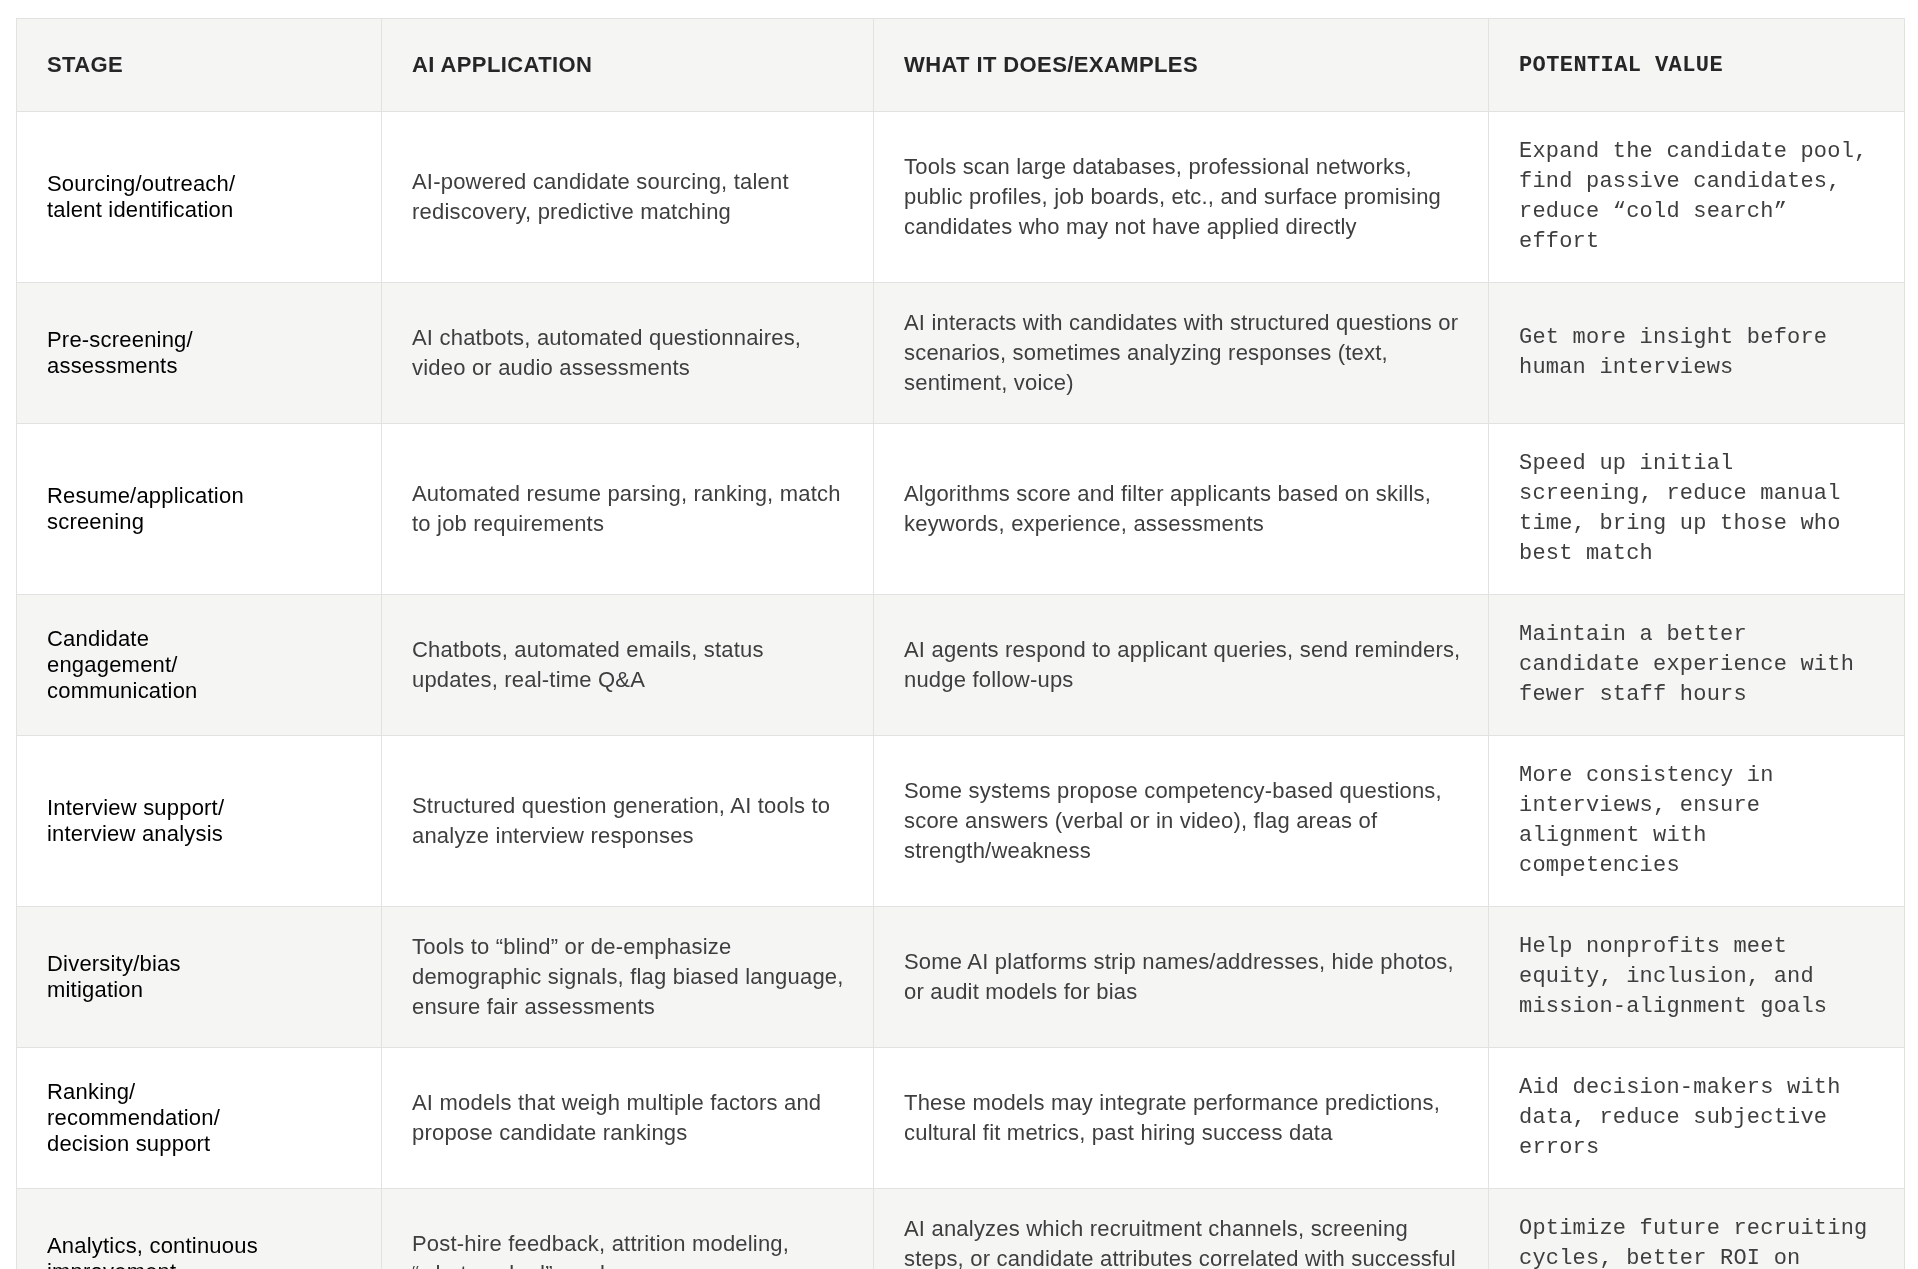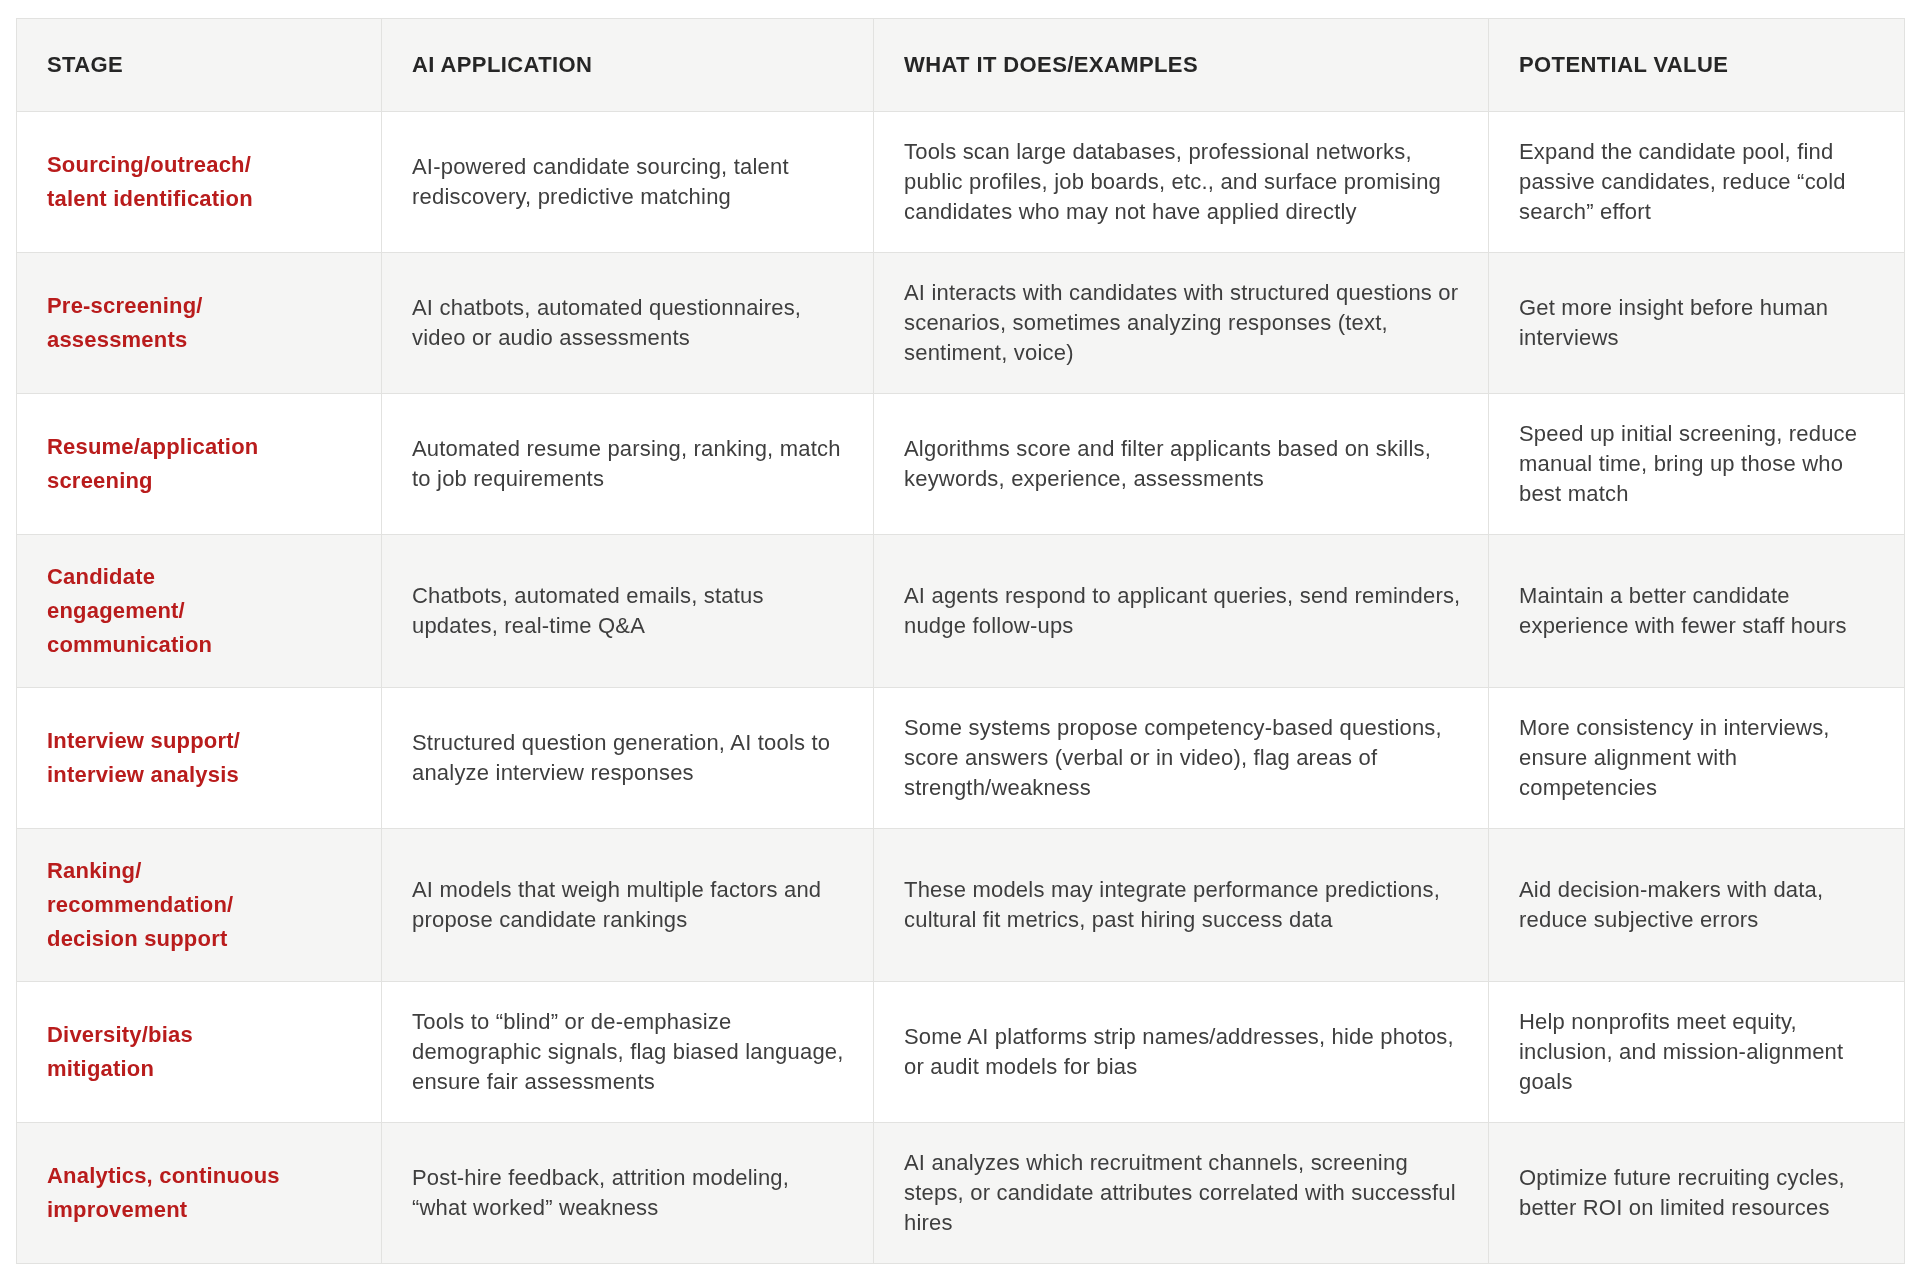--- a/index.html
+++ b/index.html
@@ -41,29 +41,29 @@
     line-height: 30px;
     letter-spacing: 0.2px;
     color: #3e3e3e;
     padding: 25px 26px 25px 30px;
     background: #ffffff;
   }
   tbody tr:nth-child(even) td {
     background: #f5f5f4;
   }
   td.col-stage {
-    font-weight: bold;
-    color: #b91c1c;
+    font-weight: normal;
+    color: #000000;
     white-space: pre-line;
-    line-height: 34px;
+    line-height: 26px;
   }
   .col-stage       { width: 365px; }
   .col-application { width: 492px; }
   .col-what        { width: 615px; margin-top: 36px; }
-  .col-value       { width: 416px; }
+  .col-value       { width: 416px; font-family: Liberation Mono, monospace; }
 </style>
 </head>
 <body>
 
 <div class="table-wrap">
   <table class="data-table">
     <thead>
       <tr>
           <th class="col-stage">STAGE</th>
           <th class="col-application">AI APPLICATION</th>
@@ -102,33 +102,33 @@
           <td class="col-value">Maintain a better candidate experience with fewer staff hours</td>
         </tr>
         <tr>
           <td class="col-stage">Interview support/
 interview analysis</td>
           <td class="col-application">Structured question generation, AI tools to analyze interview responses</td>
           <td class="col-what">Some systems propose competency-based questions, score answers (verbal or in video), flag areas of strength/weakness</td>
           <td class="col-value">More consistency in interviews, ensure alignment with competencies</td>
         </tr>
         <tr>
+          <td class="col-stage">Diversity/bias
+mitigation</td>
+          <td class="col-application">Tools to “blind” or de-emphasize demographic signals, flag biased language, ensure fair assessments</td>
+          <td class="col-what">Some AI platforms strip names/addresses, hide photos, or audit models for bias</td>
+          <td class="col-value">Help nonprofits meet equity, inclusion, and mission-alignment goals</td>
+        </tr>
+        <tr>
           <td class="col-stage">Ranking/
 recommendation/
 decision support</td>
           <td class="col-application">AI models that weigh multiple factors and propose candidate rankings</td>
           <td class="col-what">These models may integrate performance predictions, cultural fit metrics, past hiring success data</td>
           <td class="col-value">Aid decision-makers with data, reduce subjective errors</td>
-        </tr>
-        <tr>
-          <td class="col-stage">Diversity/bias
-mitigation</td>
-          <td class="col-application">Tools to “blind” or de-emphasize demographic signals, flag biased language, ensure fair assessments</td>
-          <td class="col-what">Some AI platforms strip names/addresses, hide photos, or audit models for bias</td>
-          <td class="col-value">Help nonprofits meet equity, inclusion, and mission-alignment goals</td>
         </tr>
         <tr>
           <td class="col-stage">Analytics, continuous
 improvement</td>
           <td class="col-application">Post-hire feedback, attrition modeling, “what worked” weakness</td>
           <td class="col-what">AI analyzes which recruitment channels, screening steps, or candidate attributes correlated with successful hires</td>
           <td class="col-value">Optimize future recruiting cycles, better ROI on limited resources</td>
         </tr>
       </tbody>
   </table>

